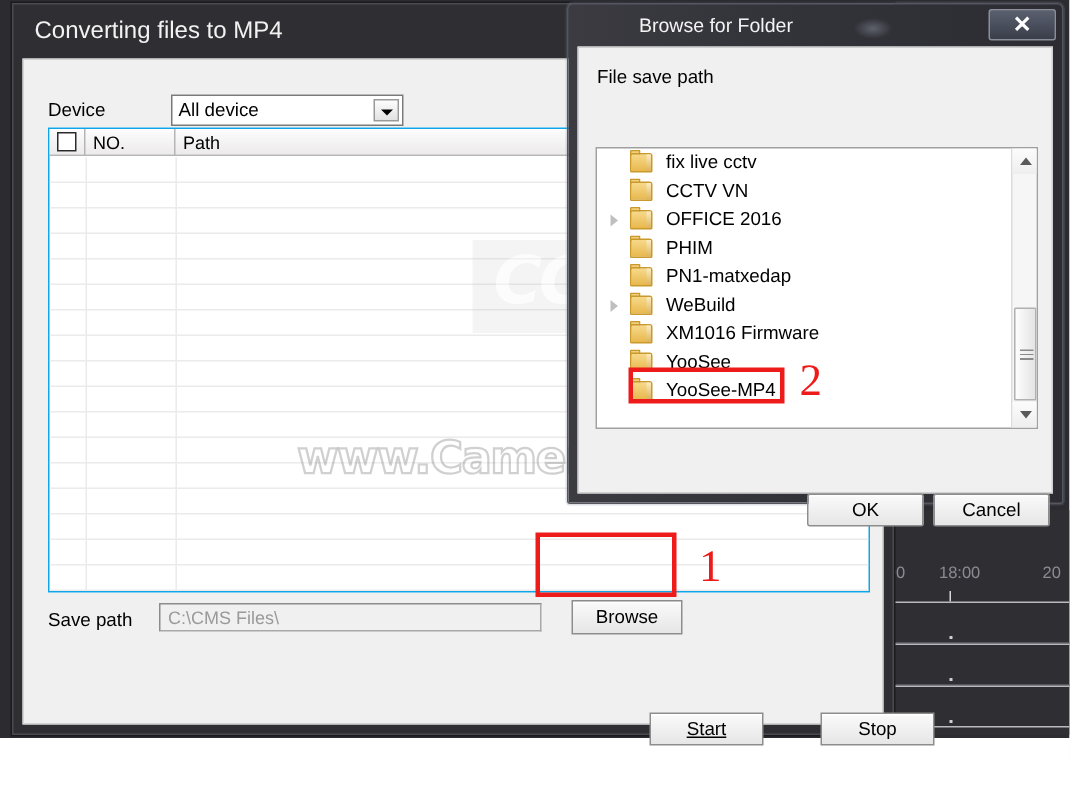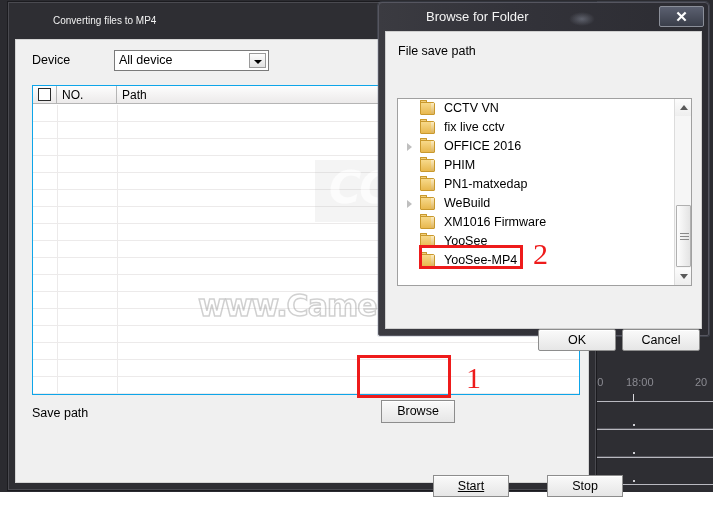--- a/index.html
+++ b/index.html
@@ -36,31 +36,31 @@
   .tl-dot { position: absolute; width: 2px; height: 2px; background: #cfcfd4; }
 
   
   .win-main {
     position: absolute; left: 8px; top: 2px; width: 588px; height: 488px;
     background: #2e2e33;
     border: 1px solid #4a4a50;
     box-shadow: 0 0 0 1px #1b1b1f;
   }
   .win-main-title {
-    position: absolute; left: 12px; top: 0; width: 100%; height: 36px;
-    color: #f2f2f2; font-size: 10px; line-height: 36px; padding-left: 32px;
+    position: absolute; left: 0; top: 0; width: 100%; height: 36px;
+    color: #f2f2f2; font-size: 16px; line-height: 36px; padding-left: 14px;
   }
   .win-main-body {
     position: absolute; left: 6px; top: 36px; right: 6px; bottom: 6px;
     background: #f0f0f0;
     border: 1px solid #d4d4d4;
   }
 
   .row-device {
-    position: absolute; left: 16px; top: 10px; width: 260px; height: 22px;
+    position: absolute; left: 16px; top: 23px; width: 260px; height: 22px;
   }
   .lbl-device {
     position: absolute; left: 0; top: 3px; font-size: 12.5px; color: #000;
   }
   .combo {
     position: absolute; left: 82px; top: 0; width: 155px; height: 21px;
     background: #fff; border: 1px solid #7a7a7a;
     font-size: 12.5px; color: #000;
   }
   .combo-text { position: absolute; left: 4px; top: 2px; }
@@ -362,20 +362,21 @@
           <div class="lrow"></div>
           <div class="lrow"></div>
           <div class="lrow"></div>
           <div class="lrow"></div>
           <div class="lrow"></div>
           <div class="lrow"></div>
         </div>
       </div>
 
       <span class="lbl-savepath">Save path</span>
+      <div class="savepath-input">C:\CMS Files\</div>
 
       <div class="btn btn-browse">Browse</div>
       <div class="btn btn-start">Start</div>
       <div class="btn btn-stop">Stop</div>
     </div>
   </div>
 
   <div class="wm-logo">
     <div class="wm-logo-plate"></div>
     <div class="wm-logo-text">CCTV</div>
@@ -392,29 +393,29 @@
     <div class="dlg-body">
       <div class="dlg-heading">File save path</div>
 
       <div class="tree">
         <div class="tnode">
           <span class="tfolder">
               <span class="ftab"></span>
               <span class="fback"></span>
               <span class="fedge"></span>
             </span>
+          <span class="tlabel">fix live cctv</span>
+        </div>
+        <div class="tnode">
+          <span class="tfolder">
+              <span class="ftab"></span>
+              <span class="fback"></span>
+              <span class="fedge"></span>
+            </span>
           <span class="tlabel">CCTV VN</span>
-        </div>
-        <div class="tnode">
-          <span class="tfolder">
-              <span class="ftab"></span>
-              <span class="fback"></span>
-              <span class="fedge"></span>
-            </span>
-          <span class="tlabel">fix live cctv</span>
         </div>
         <div class="tnode">
           <span class="texp"></span>
           <span class="tfolder">
               <span class="ftab"></span>
               <span class="fback"></span>
               <span class="fedge"></span>
             </span>
           <span class="tlabel">OFFICE 2016</span>
         </div>

